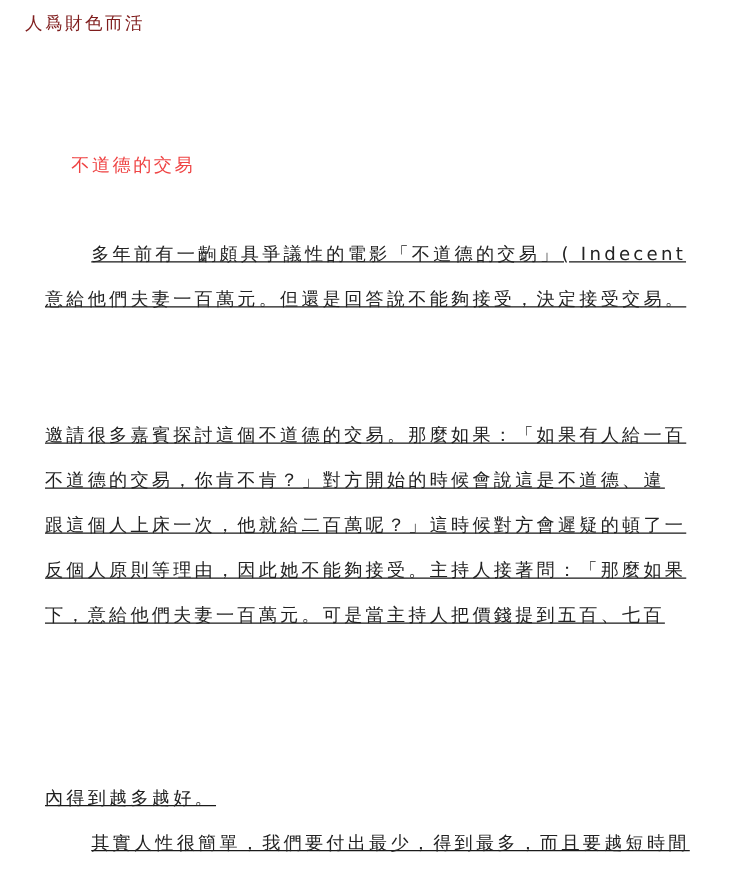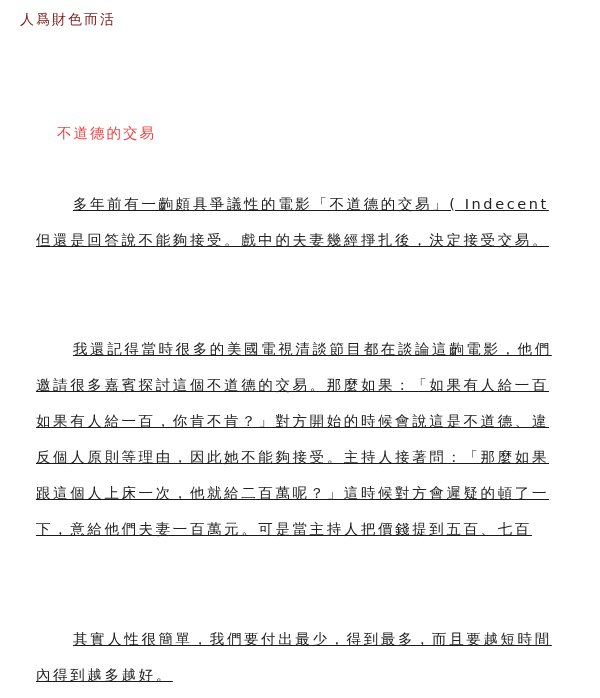--- a/index.html
+++ b/index.html
@@ -62,28 +62,27 @@
   </style>
 </head>
 <body>
 
 <h1 class="page-title">人爲財色而活</h1>
 
 <h2 class="section-heading">不道德的交易</h2>
 
 <div class="paragraph" id="para-1">
   <span class="line indent">多年前有一齣頗具爭議性的電影「不道德的交易」( Indecent</span>
-  <span class="line">但還是回答說不能夠接受。戲中的夫妻幾經掙扎後，決定接受交易。</span>
+  <span class="line">意給他們夫妻一百萬元。但還是回答說不能夠接受，決定接受交易。</span>
 </div>
 
 <div class="paragraph" id="para-2">
-  <span class="line indent">我還記得當時很多的美國電視清談節目都在談論這齣電影，他們</span>
   <span class="line">邀請很多嘉賓探討這個不道德的交易。那麼如果：「如果有人給一百</span>
-  <span class="line">如果有人給一百，你肯不肯？」對方開始的時候會說這是不道德、違</span>
+  <span class="line">不道德的交易，你肯不肯？」對方開始的時候會說這是不道德、違</span>
+  <span class="line">跟這個人上床一次，他就給二百萬呢？」這時候對方會遲疑的頓了一</span>
   <span class="line">反個人原則等理由，因此她不能夠接受。主持人接著問：「那麼如果</span>
-  <span class="line">跟這個人上床一次，他就給二百萬呢？」這時候對方會遲疑的頓了一</span>
   <span class="line">下，意給他們夫妻一百萬元。可是當主持人把價錢提到五百、七百</span>
 </div>
 
 <div class="paragraph" id="para-3">
+  <span class="line">內得到越多越好。</span>
   <span class="line indent">其實人性很簡單，我們要付出最少，得到最多，而且要越短時間</span>
-  <span class="line">內得到越多越好。</span>
 </div>
 
 </body></html>

